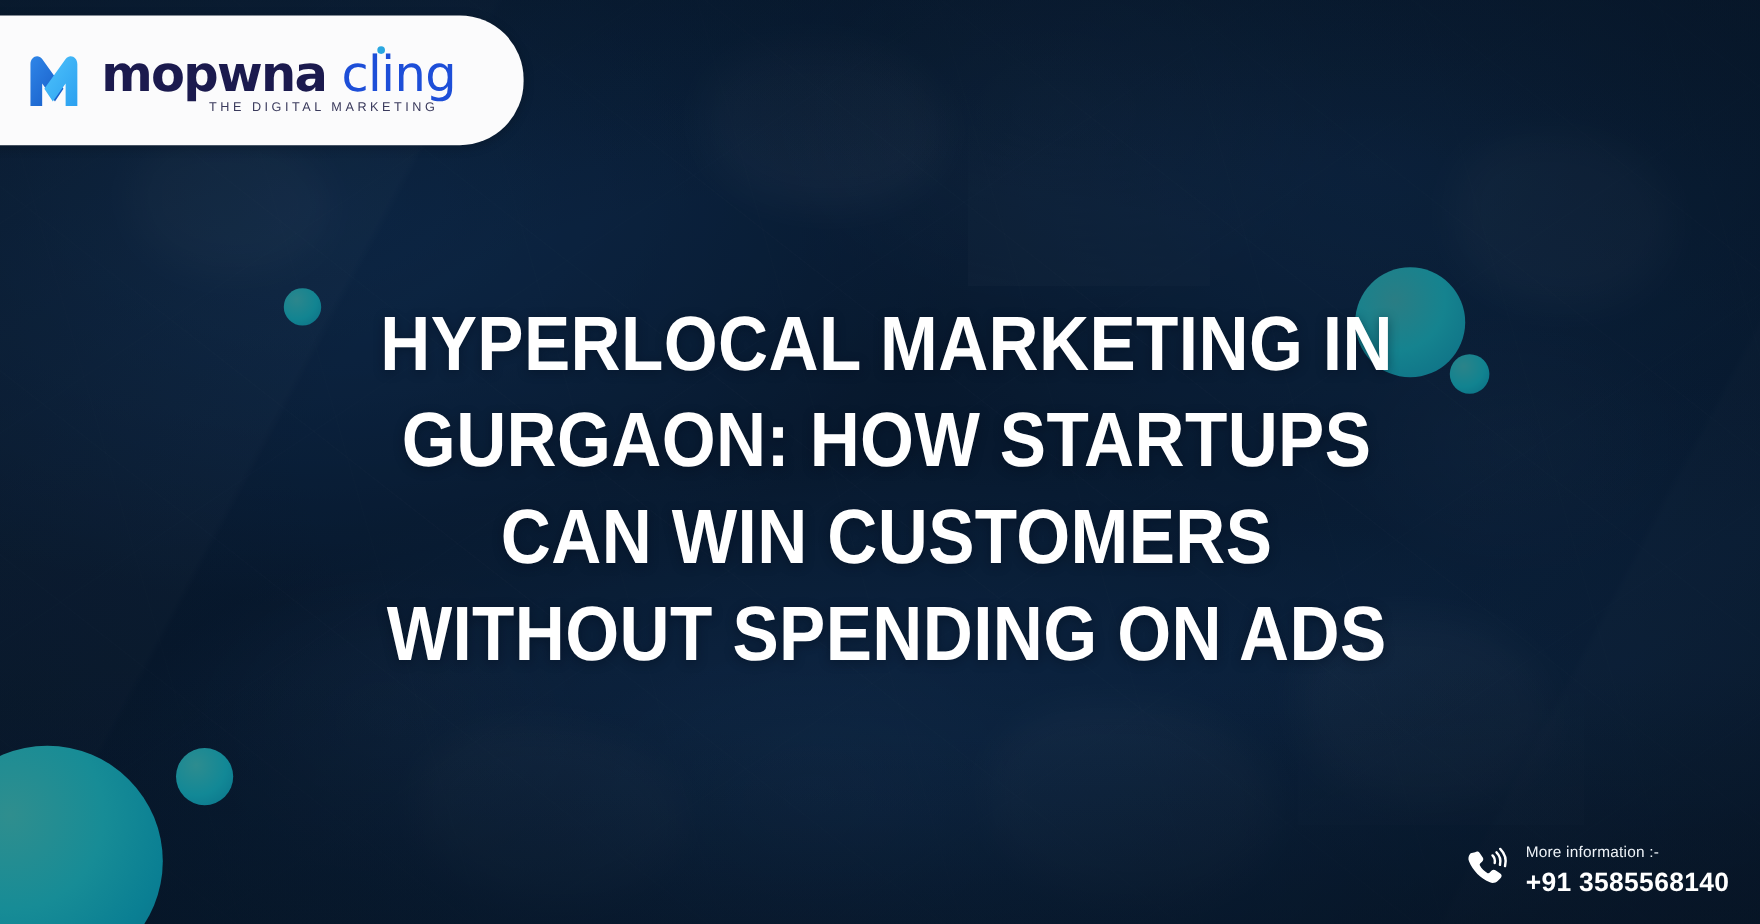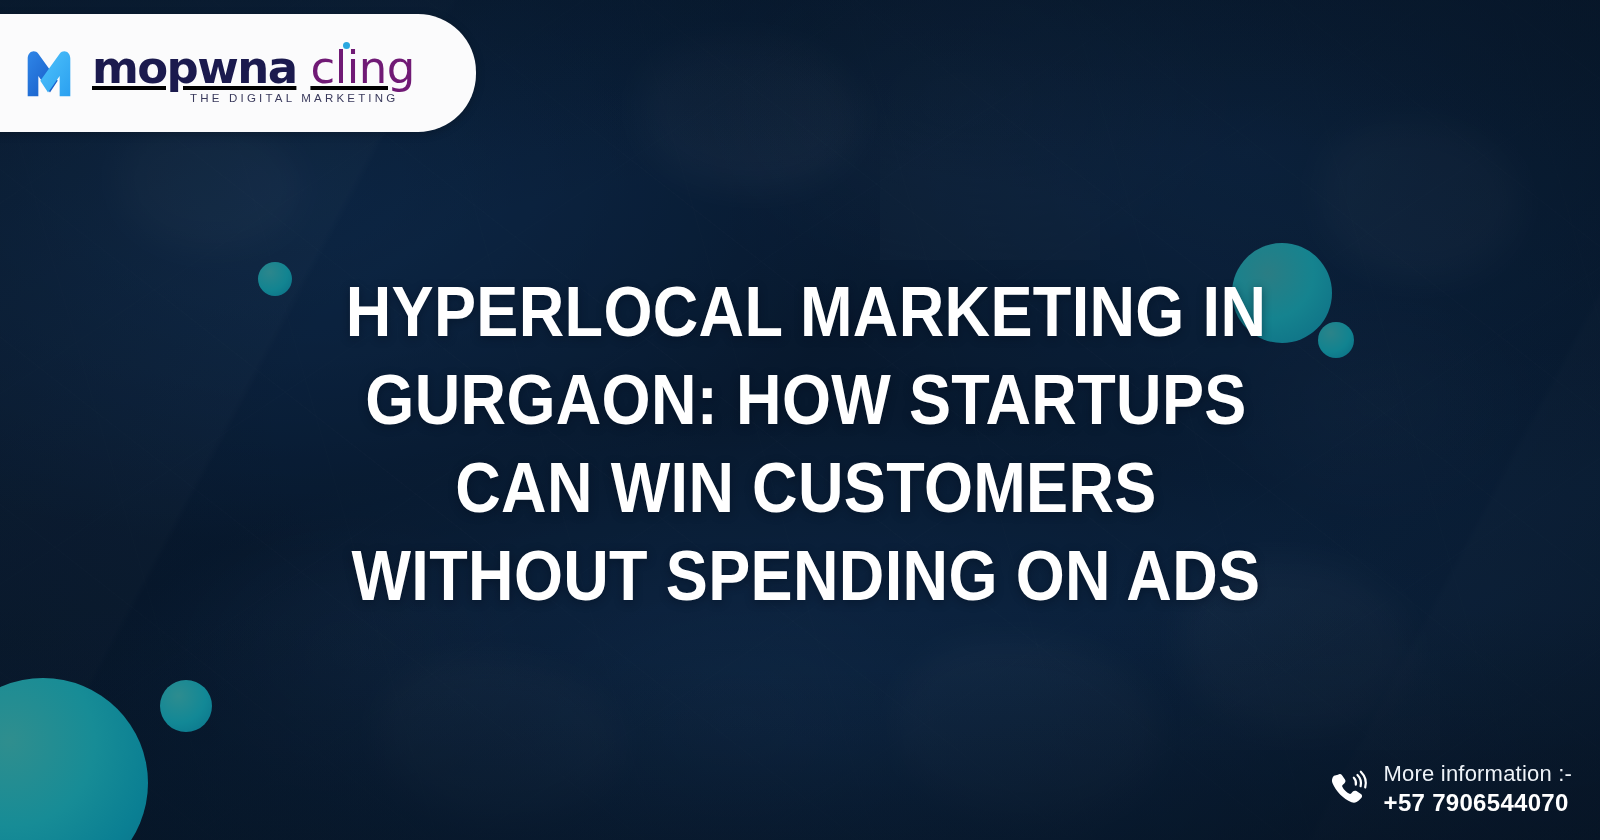--- a/index.html
+++ b/index.html
@@ -133,36 +133,35 @@
   }
   .logo-mark { width: 62px; height: 62px; flex: none; }
   .logo-words {
     position: relative;
     margin-left: 12px;
     padding-top: 2px;
   }
   .logo-line {
     display: flex;
     align-items: center;
-    text-decoration: underline;
   }
   .logo-brand {
     font-family: "DejaVu Sans", sans-serif;
     font-weight: bold;
     font-size: 45px;
     letter-spacing: -1.6px;
     color: #1b1a4e;
     line-height: 1;
   }
   .logo-sub-brand {
     font-family: "DejaVu Sans", sans-serif;
     font-weight: normal;
     font-size: 45px;
     letter-spacing: -0.5px;
-    color: #701a75;
+    color: #1d4ed8;
     line-height: 1;
     margin-left: 14px;
     position: relative;
   }
   .logo-dot {
     position: absolute;
     width: 7px; height: 7px;
     border-radius: 50%;
     background: #2aa7e0;
     left: 33px;
@@ -206,21 +205,21 @@
     right: 28px;
     bottom: 22px;
     display: flex;
     align-items: center;
     gap: 14px;
   }
   .phone-icon { width: 46px; height: 46px; flex: none; }
   .contact-text { text-align: left; }
   .contact-label {
     color: #eef3f8;
-    font-size: 22px;
+    font-size: 14px;
     line-height: 28px;
     letter-spacing: .2px;
     white-space: nowrap;
   }
   .contact-number {
     color: #ffffff;
     font-size: 24px;
     font-weight: bold;
     line-height: 30px;
     letter-spacing: .3px;
@@ -288,17 +287,17 @@
 
   <div id="contact">
     <svg class="phone-icon" viewBox="0 0 48 48">
       <path fill="#ffffff" d="M14.6 9.2c1.3-1.3 3.2-1.1 4.2.4l3.1 4.6c.8 1.2.6 2.8-.5 3.8l-2 1.8c-.5.5-.6 1.2-.3 1.8 1.6 3.2 4.2 5.8 7.4 7.4.6.3 1.3.2 1.8-.3l1.8-2c1-1.1 2.6-1.3 3.8-.5l4.6 3.1c1.5 1 1.7 2.9.4 4.2l-2.6 2.6c-2 2-5 2.7-7.6 1.6-4.4-1.8-8.5-4.6-11.9-8-3.4-3.4-6.2-7.5-8-11.9-1.1-2.6-.4-5.6 1.6-7.6z"></path>
       <path fill="none" stroke="#ffffff" stroke-width="2.3" stroke-linecap="round" d="M33.2 19.4c.5-2.6-.2-5.3-2.1-7.2"></path>
       <path fill="none" stroke="#ffffff" stroke-width="2.3" stroke-linecap="round" d="M38.2 21.1c1-4.1-.1-8.6-3.3-11.8"></path>
       <path fill="none" stroke="#ffffff" stroke-width="2.3" stroke-linecap="round" d="M43 22.3c1.5-5.6-.1-11.8-4.6-16.3"></path>
     </svg>
     <div class="contact-text">
       <div class="contact-label">More information :-</div>
-      <div class="contact-number">+57 7906544070</div>
+      <div class="contact-number">+91 3585568140</div>
     </div>
   </div>
 
 </div>
 
 </body></html>

